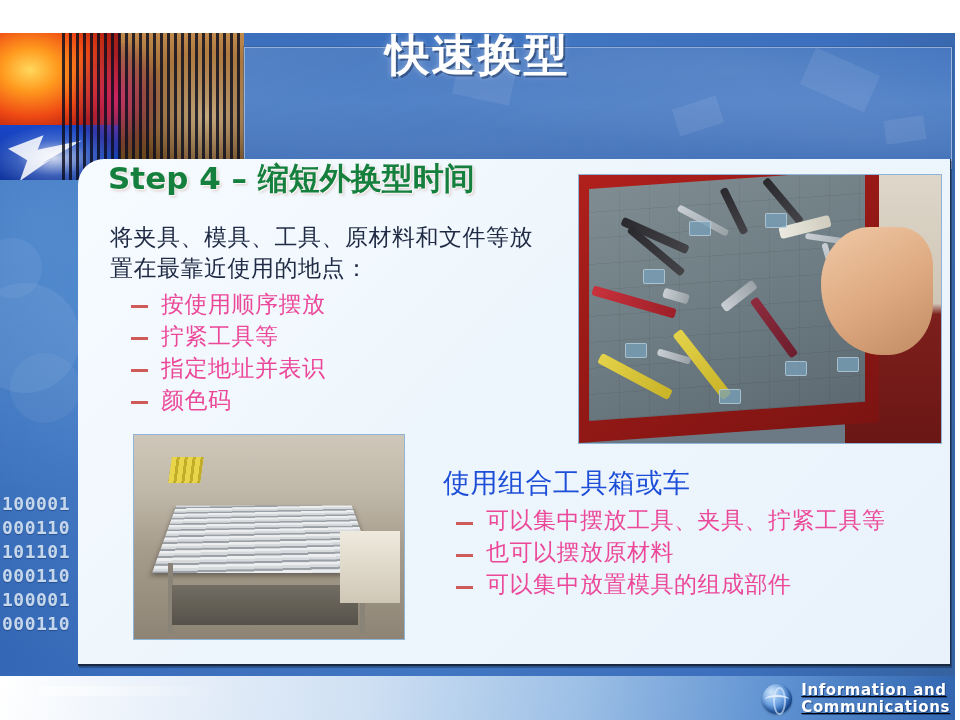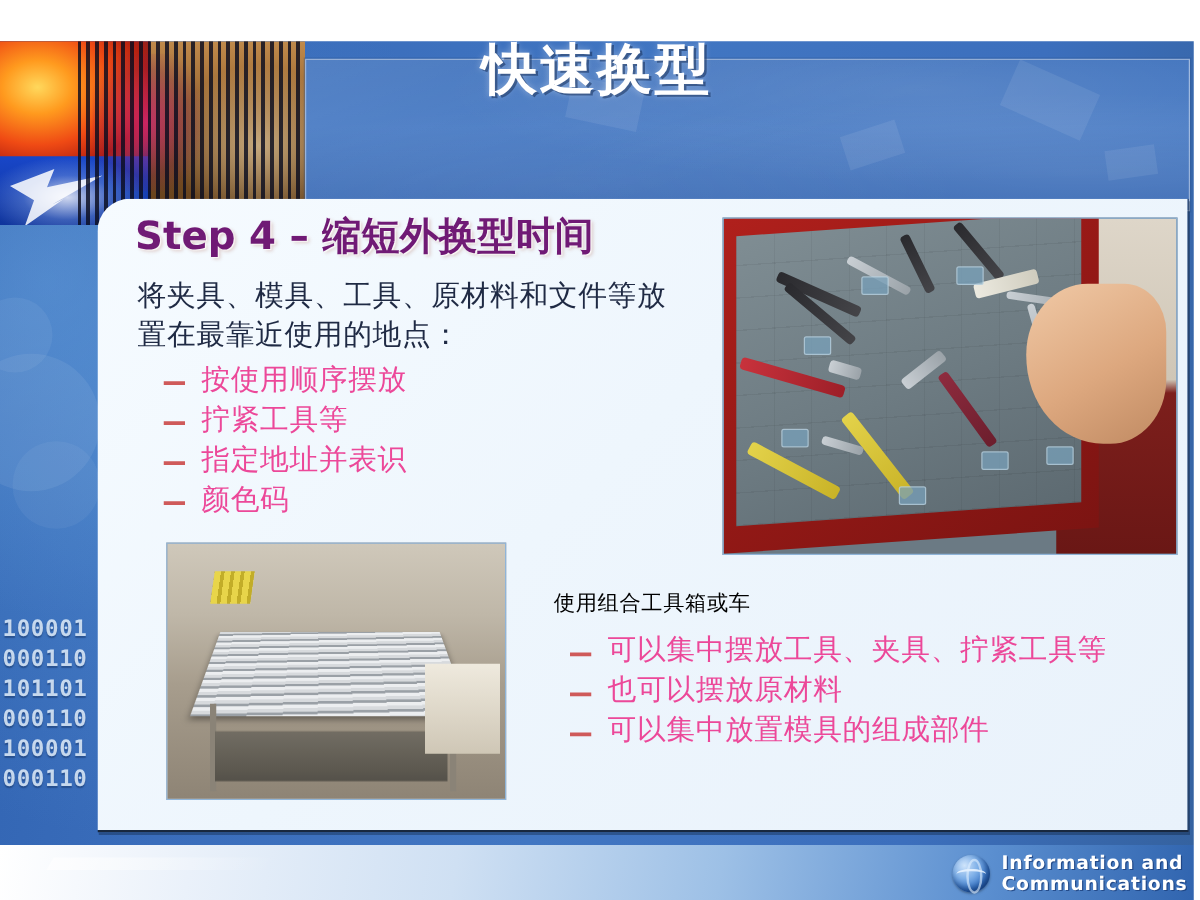--- a/index.html
+++ b/index.html
@@ -142,24 +142,24 @@
     border-top-left-radius: 26px;
     border-right: 1px solid #20304a;
     border-bottom: 2px solid #18283f;
     box-shadow: 1px 2px 0 rgba(10,25,50,0.35);
     overflow: hidden;
   }
 
   
   .step-heading {
     position: absolute;
-    left: 108px; top: 168px;
+    left: 108px; top: 158px;
     font-size: 31px;
     font-weight: 700;
-    color: #701a75;
+    color: #15803d;
     text-shadow: 1px 1px 1px rgba(255,255,255,0.9), 2px 2px 3px rgba(150,60,30,0.25);
     white-space: nowrap;
   }
 
   
   .lead-para {
     position: absolute;
     left: 110px; top: 222px;
     width: 425px;
     font-family: "DejaVu Serif", "Liberation Serif", serif;
@@ -187,23 +187,23 @@
     flex: 0 0 auto;
   }
 
   .bullets-left { left: 131px; top: 288px; }
   .bullets-left li { font-size: 23px; line-height: 32px; }
 
   .sub-heading {
     position: absolute;
     left: 443px; top: 468px;
     font-family: "DejaVu Serif", "Liberation Serif", serif;
-    font-size: 17px;
+    font-size: 27px;
     line-height: 30px;
-    color: #000000;
+    color: #1d4ed8;
     letter-spacing: 0.5px;
     white-space: nowrap;
   }
   .bullets-right { left: 456px; top: 505px; width: 460px; }
   .bullets-right li { font-size: 23px; line-height: 31px; margin-bottom: 1px; }
   .bullets-right li .txt { display: block; }
 
   
   .photo-tools {
     position: absolute;
@@ -298,21 +298,21 @@
   }
   .bottom-bar .glint {
     position: absolute; left: 40px; top: 10px; width: 180px; height: 10px;
     background: linear-gradient(90deg, rgba(255,255,255,0.9), rgba(255,255,255,0));
     transform: skewX(-30deg);
     opacity: 0.7;
   }
   .logo {
     position: absolute;
     right: 10px; bottom: 4px;
-    display: flex; align-items: center; gap: 9px;
+    display: flex; align-items: center; gap: 9px; text-decoration: underline;
   }
   .logo-globe {
     width: 30px; height: 30px; border-radius: 50%;
     background:
       radial-gradient(circle at 32% 28%, #cfe4fb 0%, #7fb0e8 35%, #2f6fc4 70%, #174a92 100%);
     box-shadow: inset -2px -3px 5px rgba(10,35,80,0.6), 0 1px 2px rgba(0,0,0,0.35);
     position: relative;
     flex: 0 0 auto;
   }
   .logo-globe::before {

